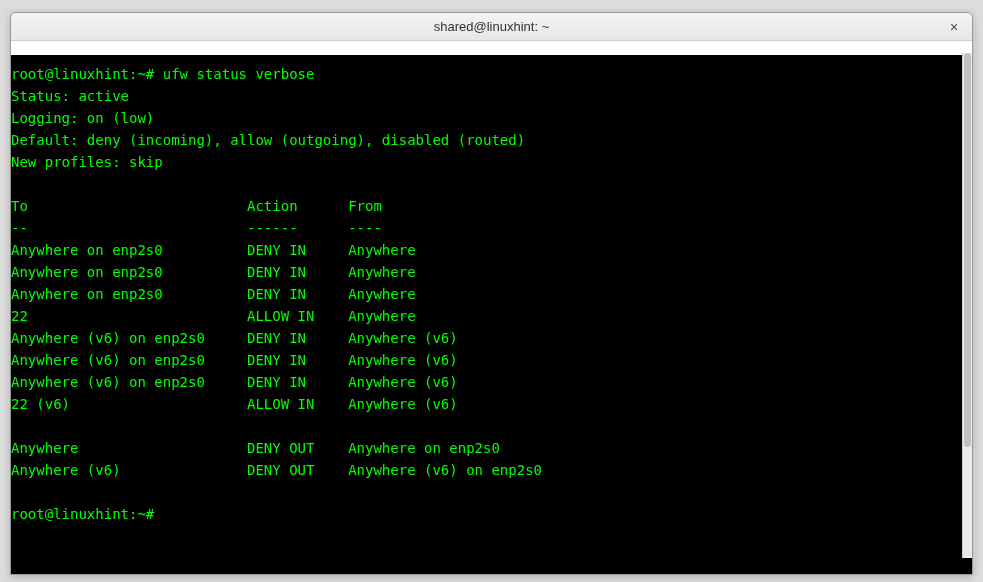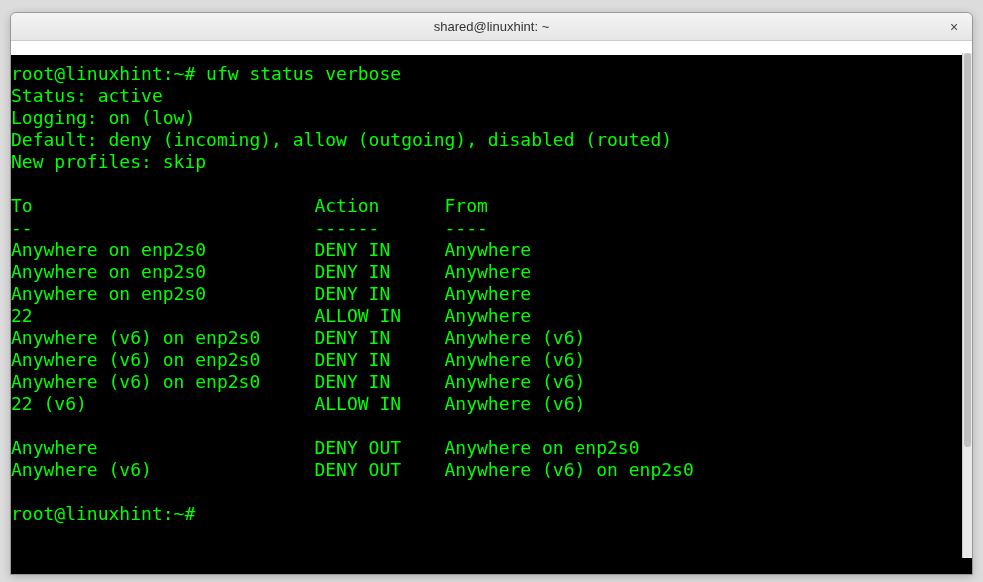--- a/index.html
+++ b/index.html
@@ -49,21 +49,21 @@
       justify-content: center;
       font-size: 14px;
       color: #444;
       cursor: pointer;
     }
     .terminal {
       flex: 1;
       background: #000;
       color: #00ff00;
       font-family: "DejaVu Sans Mono", "Liberation Mono", monospace;
-      font-size: 18px;
+      font-size: 14px;
       line-height: 22px;
       padding: 8px 0 8px 0;
       overflow: hidden;
       white-space: pre;
     }
     .line { white-space: pre; }
     .scrollbar {
       position: absolute;
       right: 0;
       top: 40px;

